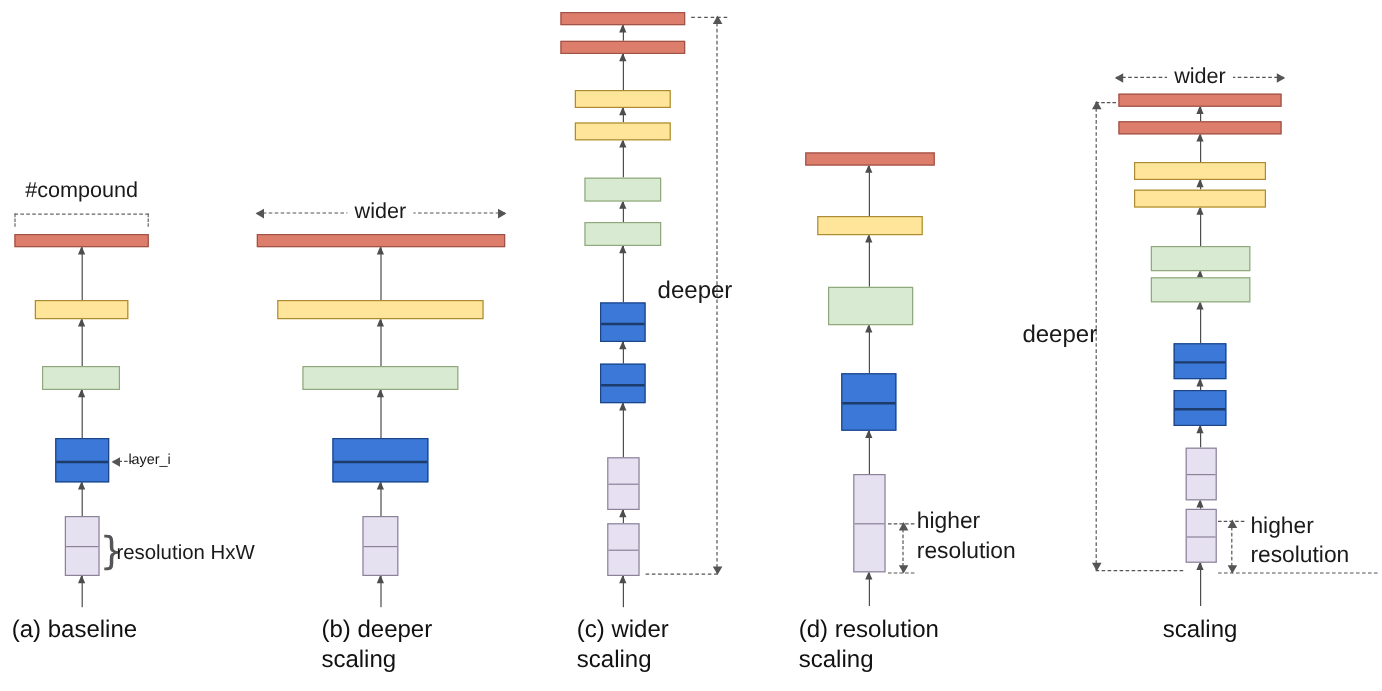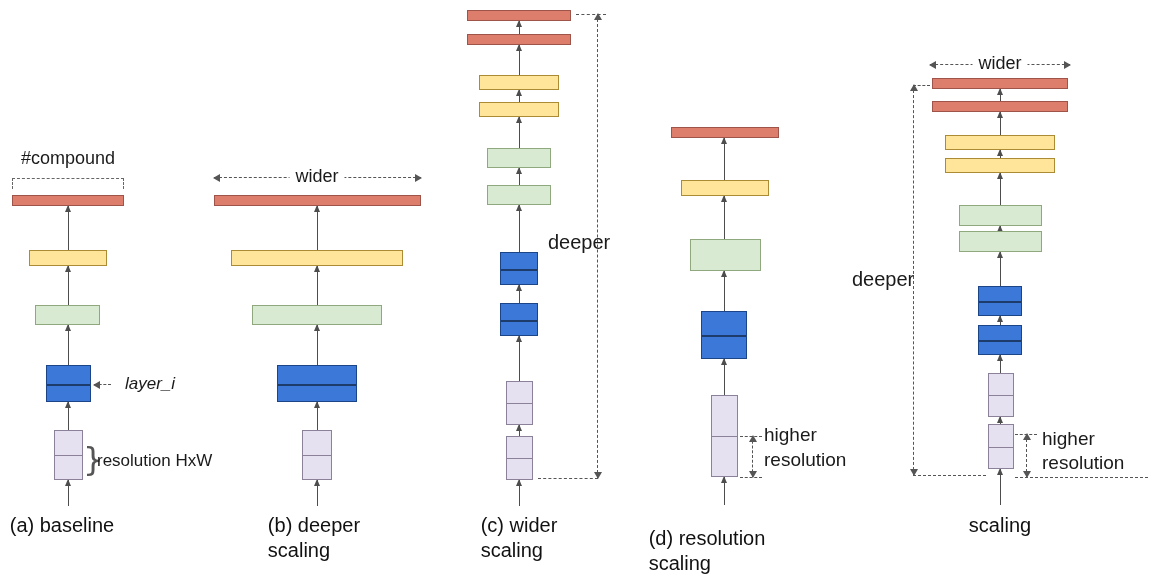--- a/index.html
+++ b/index.html
@@ -91,21 +91,21 @@
 
     <div class="bar red" style="left:12px; top:195px; width:112px; height:11px;"></div>
     <div class="varrow" style="left:68px; top:206px; height:44px;"></div>
     <div class="bar yellow" style="left:29px; top:250px; width:78px; height:16px;"></div>
     <div class="varrow" style="left:68px; top:266px; height:39px;"></div>
     <div class="bar green" style="left:35px; top:305px; width:65px; height:20px;"></div>
     <div class="varrow" style="left:68px; top:325px; height:40px;"></div>
     <div class="bar blue" style="left:46px; top:365px; width:45px; height:37px;"></div>
 
     <div class="darrow-left" style="left:94px; top:384px; width:17px;"></div>
-    <span class="lbl" style="left:125px; top:373px; font-size:17px;font-style:italic;">layer_i</span>
+    <span class="lbl" style="left:107px; top:373px; font-size:12px;">layer_i</span>
 
     <div class="varrow" style="left:68px; top:402px; height:28px;"></div>
     <div class="bar purple" style="left:54px; top:430px; width:29px; height:50px;"></div>
     <span class="brace" style="left:83px; top:444px;">}</span>
     <span class="lbl" style="left:97px; top:450px; font-size:17px;">resolution HxW</span>
     <div class="varrow" style="left:68px; top:480px; height:26px;"></div>
 
     <div class="caption" style="left:62px; top:513px;">
       <span class="cap-line">(a) baseline</span>
     </div>
@@ -176,21 +176,21 @@
     <div class="varrow" style="left:724px; top:359px; height:36px;"></div>
     <div class="bar purple" style="left:711px; top:395px; width:27px; height:82px;"></div>
     <div class="varrow" style="left:724px; top:477px; height:28px;"></div>
 
     <div class="hdash" style="left:740px; top:436px; width:22px;"></div>
     <div class="darrow-v" style="left:752px; top:436px; height:41px;"></div>
     <div class="hdash" style="left:740px; top:477px; width:22px;"></div>
     <span class="lbl" style="left:764px; top:424px;">higher</span>
     <span class="lbl" style="left:764px; top:449px;">resolution</span>
 
-    <div class="caption" style="left:707px; top:513px;margin-top:13px;">
+    <div class="caption" style="left:724px; top:513px;">
       <span class="cap-line">(d) resolution</span>
       <span class="cap-line">scaling</span>
     </div>
   </div>
 
   <div class="panel">
     <div class="darrow-h" style="left:930px; top:64px; width:140px;"></div>
     <span class="lbl center online" style="left:1000px; top:53px; font-size:18px;">wider</span>
 
     <div class="bar red" style="left:932px; top:78px;  width:136px; height:11px;"></div>

